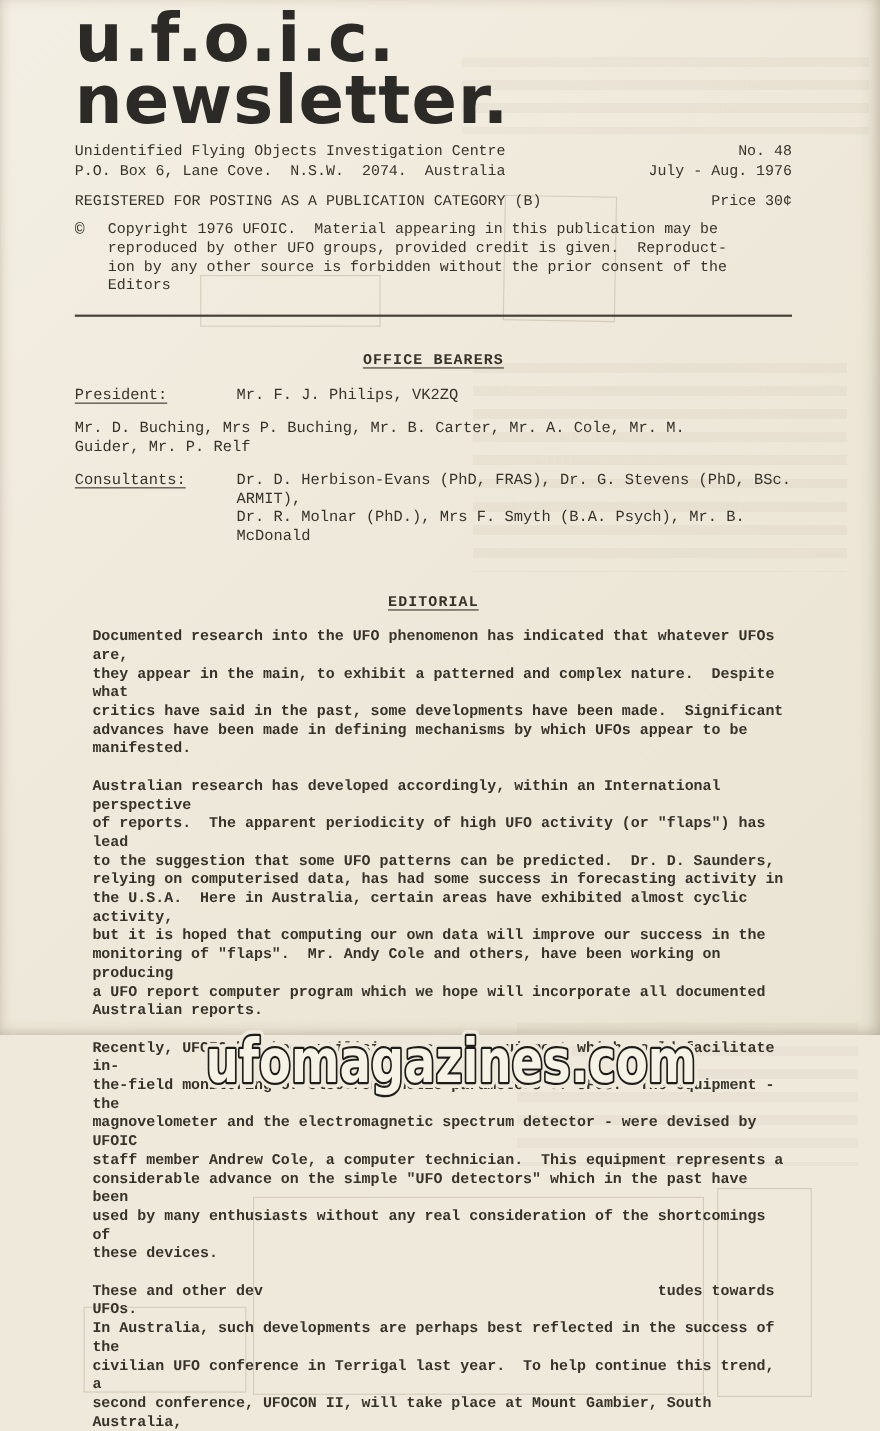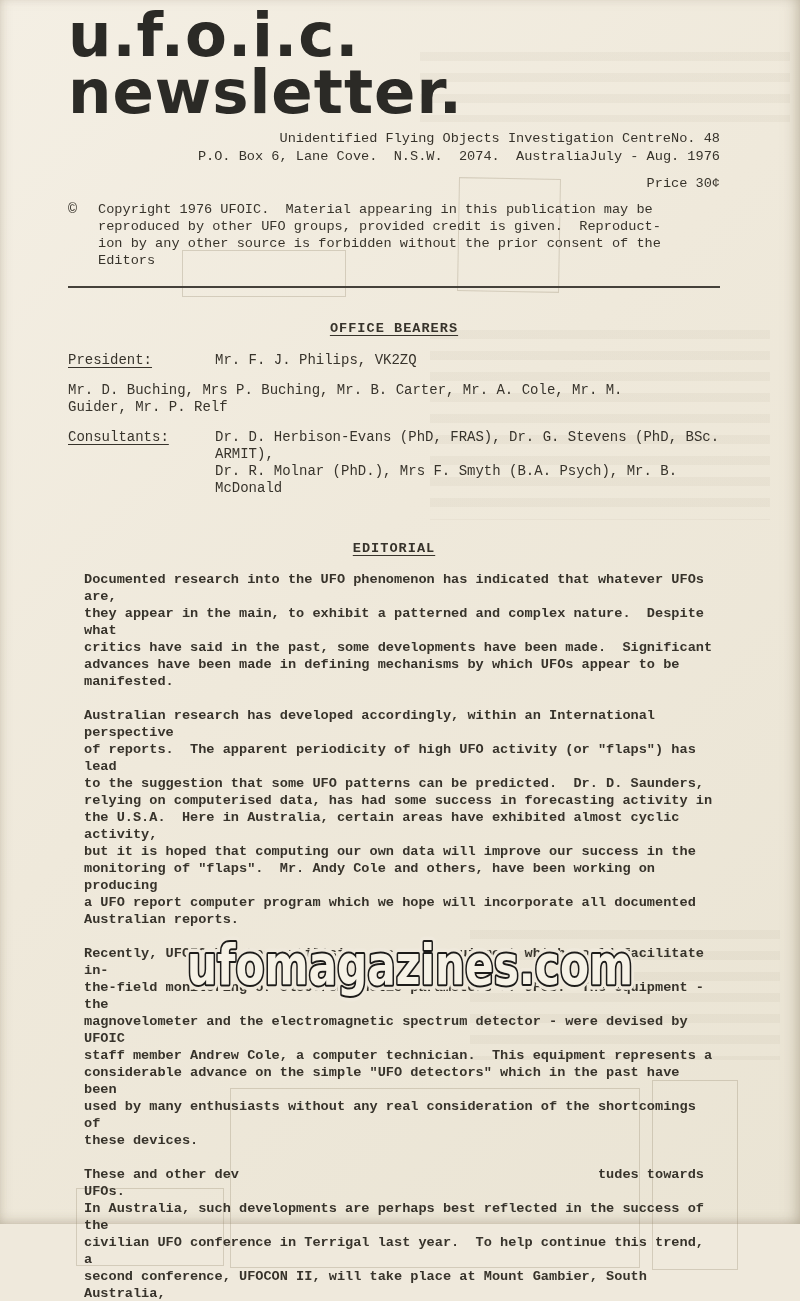--- a/index.html
+++ b/index.html
@@ -5,40 +5,40 @@
   html,body{margin:0;padding:0;}
   body{
     width:800px;height:1301px;
     background:#efe9dc;
     overflow:hidden;
     font-family:"Liberation Mono","DejaVu Sans Mono",monospace;
     color:#37332b;
   }
   .page{
     position:relative;
-    width:800px;height:1224px;
+    width:800px;height:941px;
     background:linear-gradient(135deg,#f4efe4 0%,#efe9db 45%,#eae4d4 100%);
     box-shadow:inset -10px 0 16px -8px rgba(150,138,115,.55),
                inset 6px 0 14px -8px rgba(150,138,115,.45),
                inset 0 -8px 14px -8px rgba(150,138,115,.4);
   }
   .content{position:relative;z-index:2;padding:6px 80px 0 68px;}
   
   .masthead{
     font-family:"DejaVu Sans","Liberation Sans",sans-serif;
     font-weight:bold;
     font-size:61px;
     line-height:57px;
     letter-spacing:1px;
     color:#2b2a26;
     margin:0 0 10px 0;
   }
   .masthead .line{display:block;}
   
-  .hrow{display:flex;justify-content:flex-end;font-size:13.6px;line-height:18px;white-space:pre;}
+  .hrow{display:flex;justify-content:space-between;font-size:13.6px;line-height:18px;white-space:pre;}
   .hrow .right{text-align:right;}
   .registered{margin-top:9px;}
   .copyright{display:flex;margin-top:8px;font-size:13.6px;line-height:17px;}
   .copy-symbol{width:30px;flex:0 0 30px;font-size:15px;}
   .copy-text{white-space:pre-wrap;}
   .rule{
     position:relative;z-index:2;
     margin-top:17px;
     border:none;border-top:2px solid #45413a;
     width:100%;
@@ -101,20 +101,21 @@
 
     <div class="hrow">
       <span>Unidentified Flying Objects Investigation Centre</span>
       <span class="right">No. 48</span>
     </div>
     <div class="hrow">
       <span>P.O. Box 6, Lane Cove.  N.S.W.  2074.  Australia</span>
       <span class="right">July - Aug. 1976</span>
     </div>
     <div class="hrow registered">
+      <span>REGISTERED FOR POSTING AS A PUBLICATION CATEGORY (B)</span>
       <span class="right">Price 30¢</span>
     </div>
 
     <div class="copyright">
       <span class="copy-symbol">©</span>
       <span class="copy-text">Copyright 1976 UFOIC.  Material appearing in this publication may be
 reproduced by other UFO groups, provided credit is given.  Reproduct-
 ion by any other source is forbidden without the prior consent of the
 Editors</span>
     </div>

